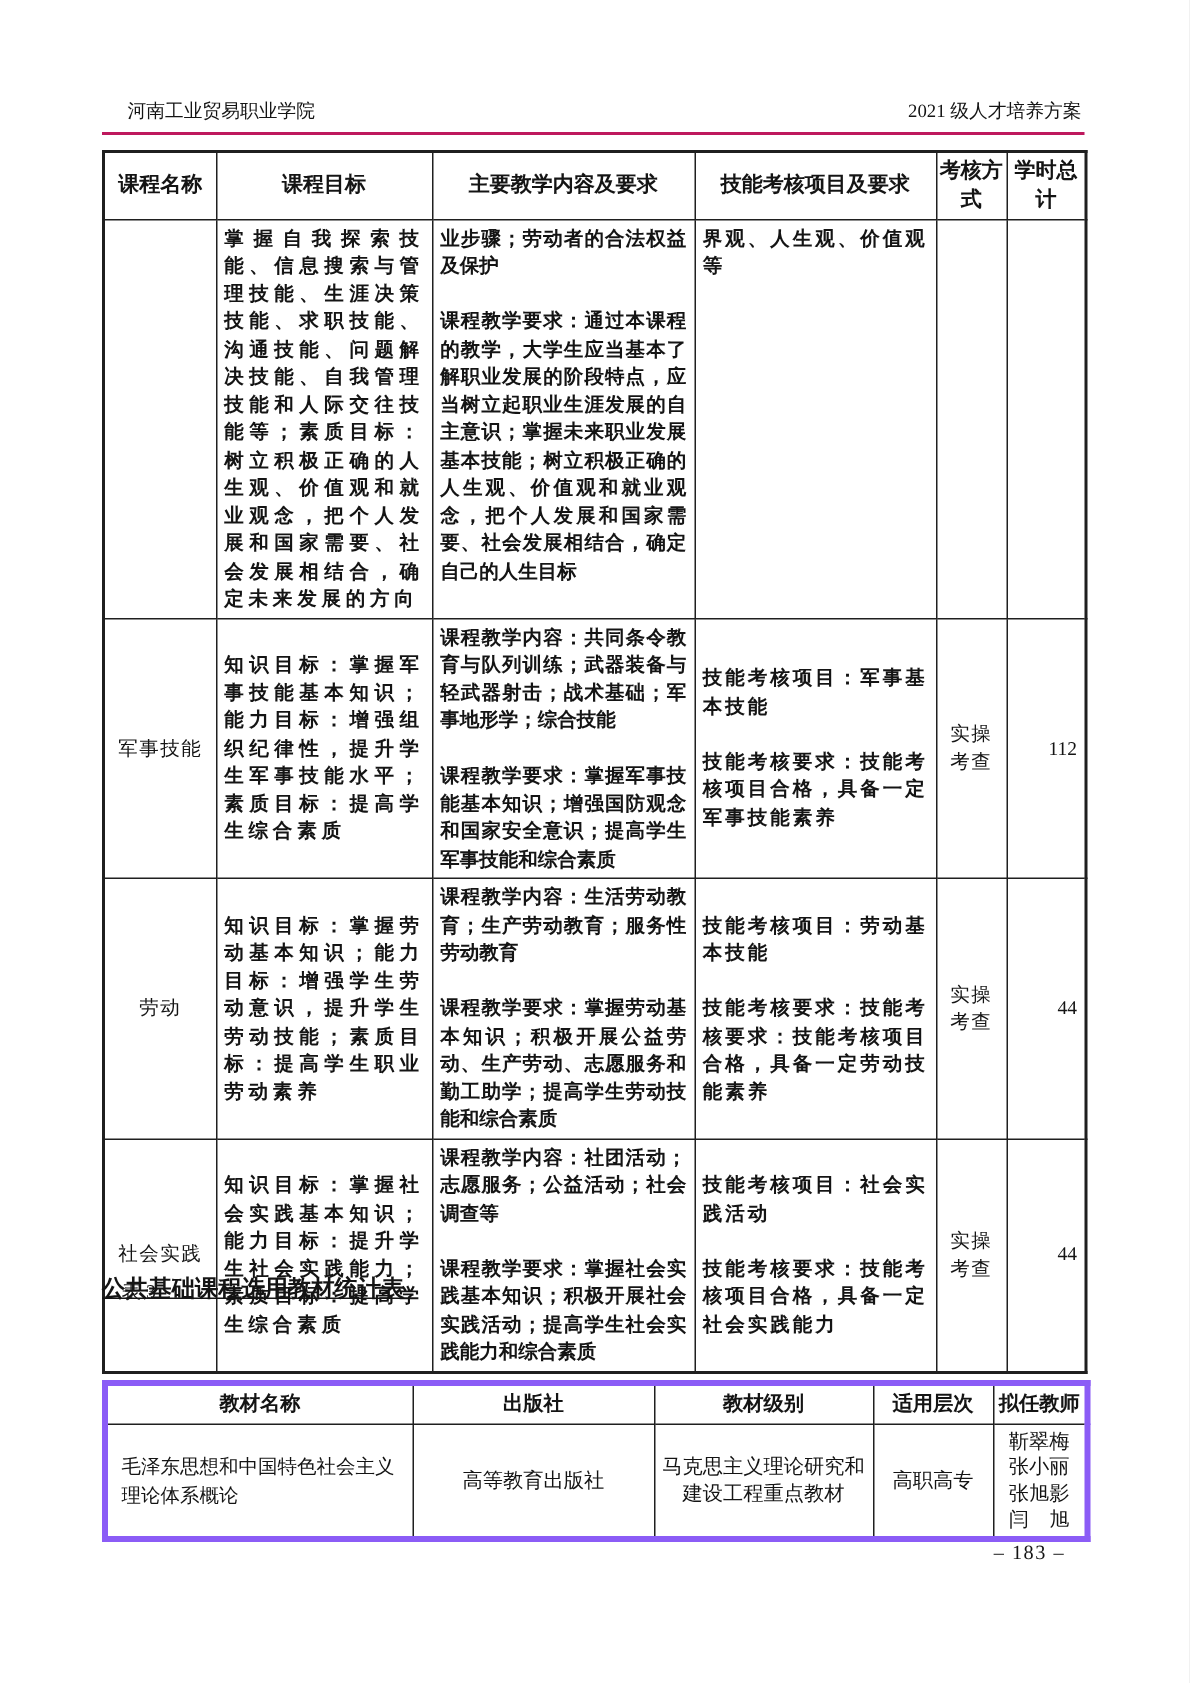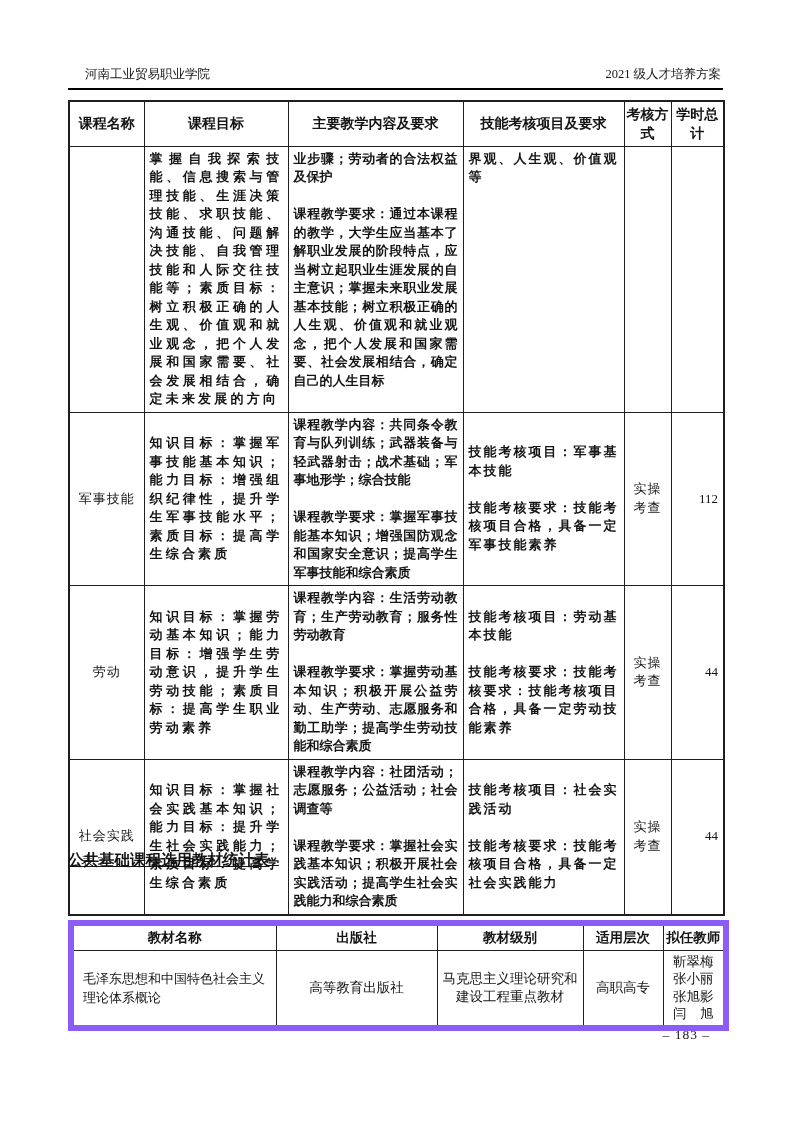--- a/index.html
+++ b/index.html
@@ -4,21 +4,21 @@
 <style>
   html,body { margin:0; padding:0; background:#e8e8e8; }
   .page {
     position:relative; width:793px; height:1122px; background:#ffffff;
     font-family:"Liberation Serif","DejaVu Serif",serif; color:#141414;
     margin:0; overflow:hidden;
   }
   
   .running-header {
     position:absolute; left:68px; top:62px; width:655px; height:28px;
-    box-sizing:border-box; border-bottom:2px solid #000000;
+    box-sizing:border-box; border-bottom:2px solid #be185d;
     display:flex; justify-content:space-between; align-items:flex-end;
     padding:0 2px 5px 17px; font-size:12.5px;
   }
   
   table { border-collapse:collapse; table-layout:fixed; }
   .main-table {
     position:absolute; left:68px; top:100px; width:655px;
     border:2px solid #1f1f1f;
   }
   .main-table th, .main-table td { border:1px solid #1f1f1f; box-sizing:border-box; overflow:hidden; }
@@ -43,21 +43,21 @@
   .row-h1 { height:166px; }
   .row-h2 { height:166px; }
   .row-h3 { height:146px; }
   
   .t3-caption { position:absolute; left:68px; top:848px; width:739px; height:23px;text-decoration:underline; }
   .t3-label { position:absolute; left:13px; top:4px; font-size:13px; }
   .t3-title { display:block; font-size:15.5px; font-weight:bold; line-height:23px; }
   
   .t3 {
     position:absolute; left:68px; top:920px; width:655px;
-    border:6px solid #8b5cf6;
+    border:4px solid #8b5cf6;
   }
   .t3 th, .t3 td { border:1px solid #1f1f1f; box-sizing:border-box; font-size:13.5px; }
   .t3 th { font-weight:bold; text-align:center; vertical-align:middle; height:27px; padding:1px 2px; }
   .t3 td { height:71px; vertical-align:middle; text-align:center; line-height:17.5px; padding:2px 4px; }
   .t3 .cell-name { text-align:left; padding:2px 9px; line-height:19px; font-size:13px; }
   .teacher-line { display:block; }
   
   .page-footer { position:absolute; top:1027px; right:83px; font-size:13.5px; letter-spacing:1px; }
 </style>
 </head>

